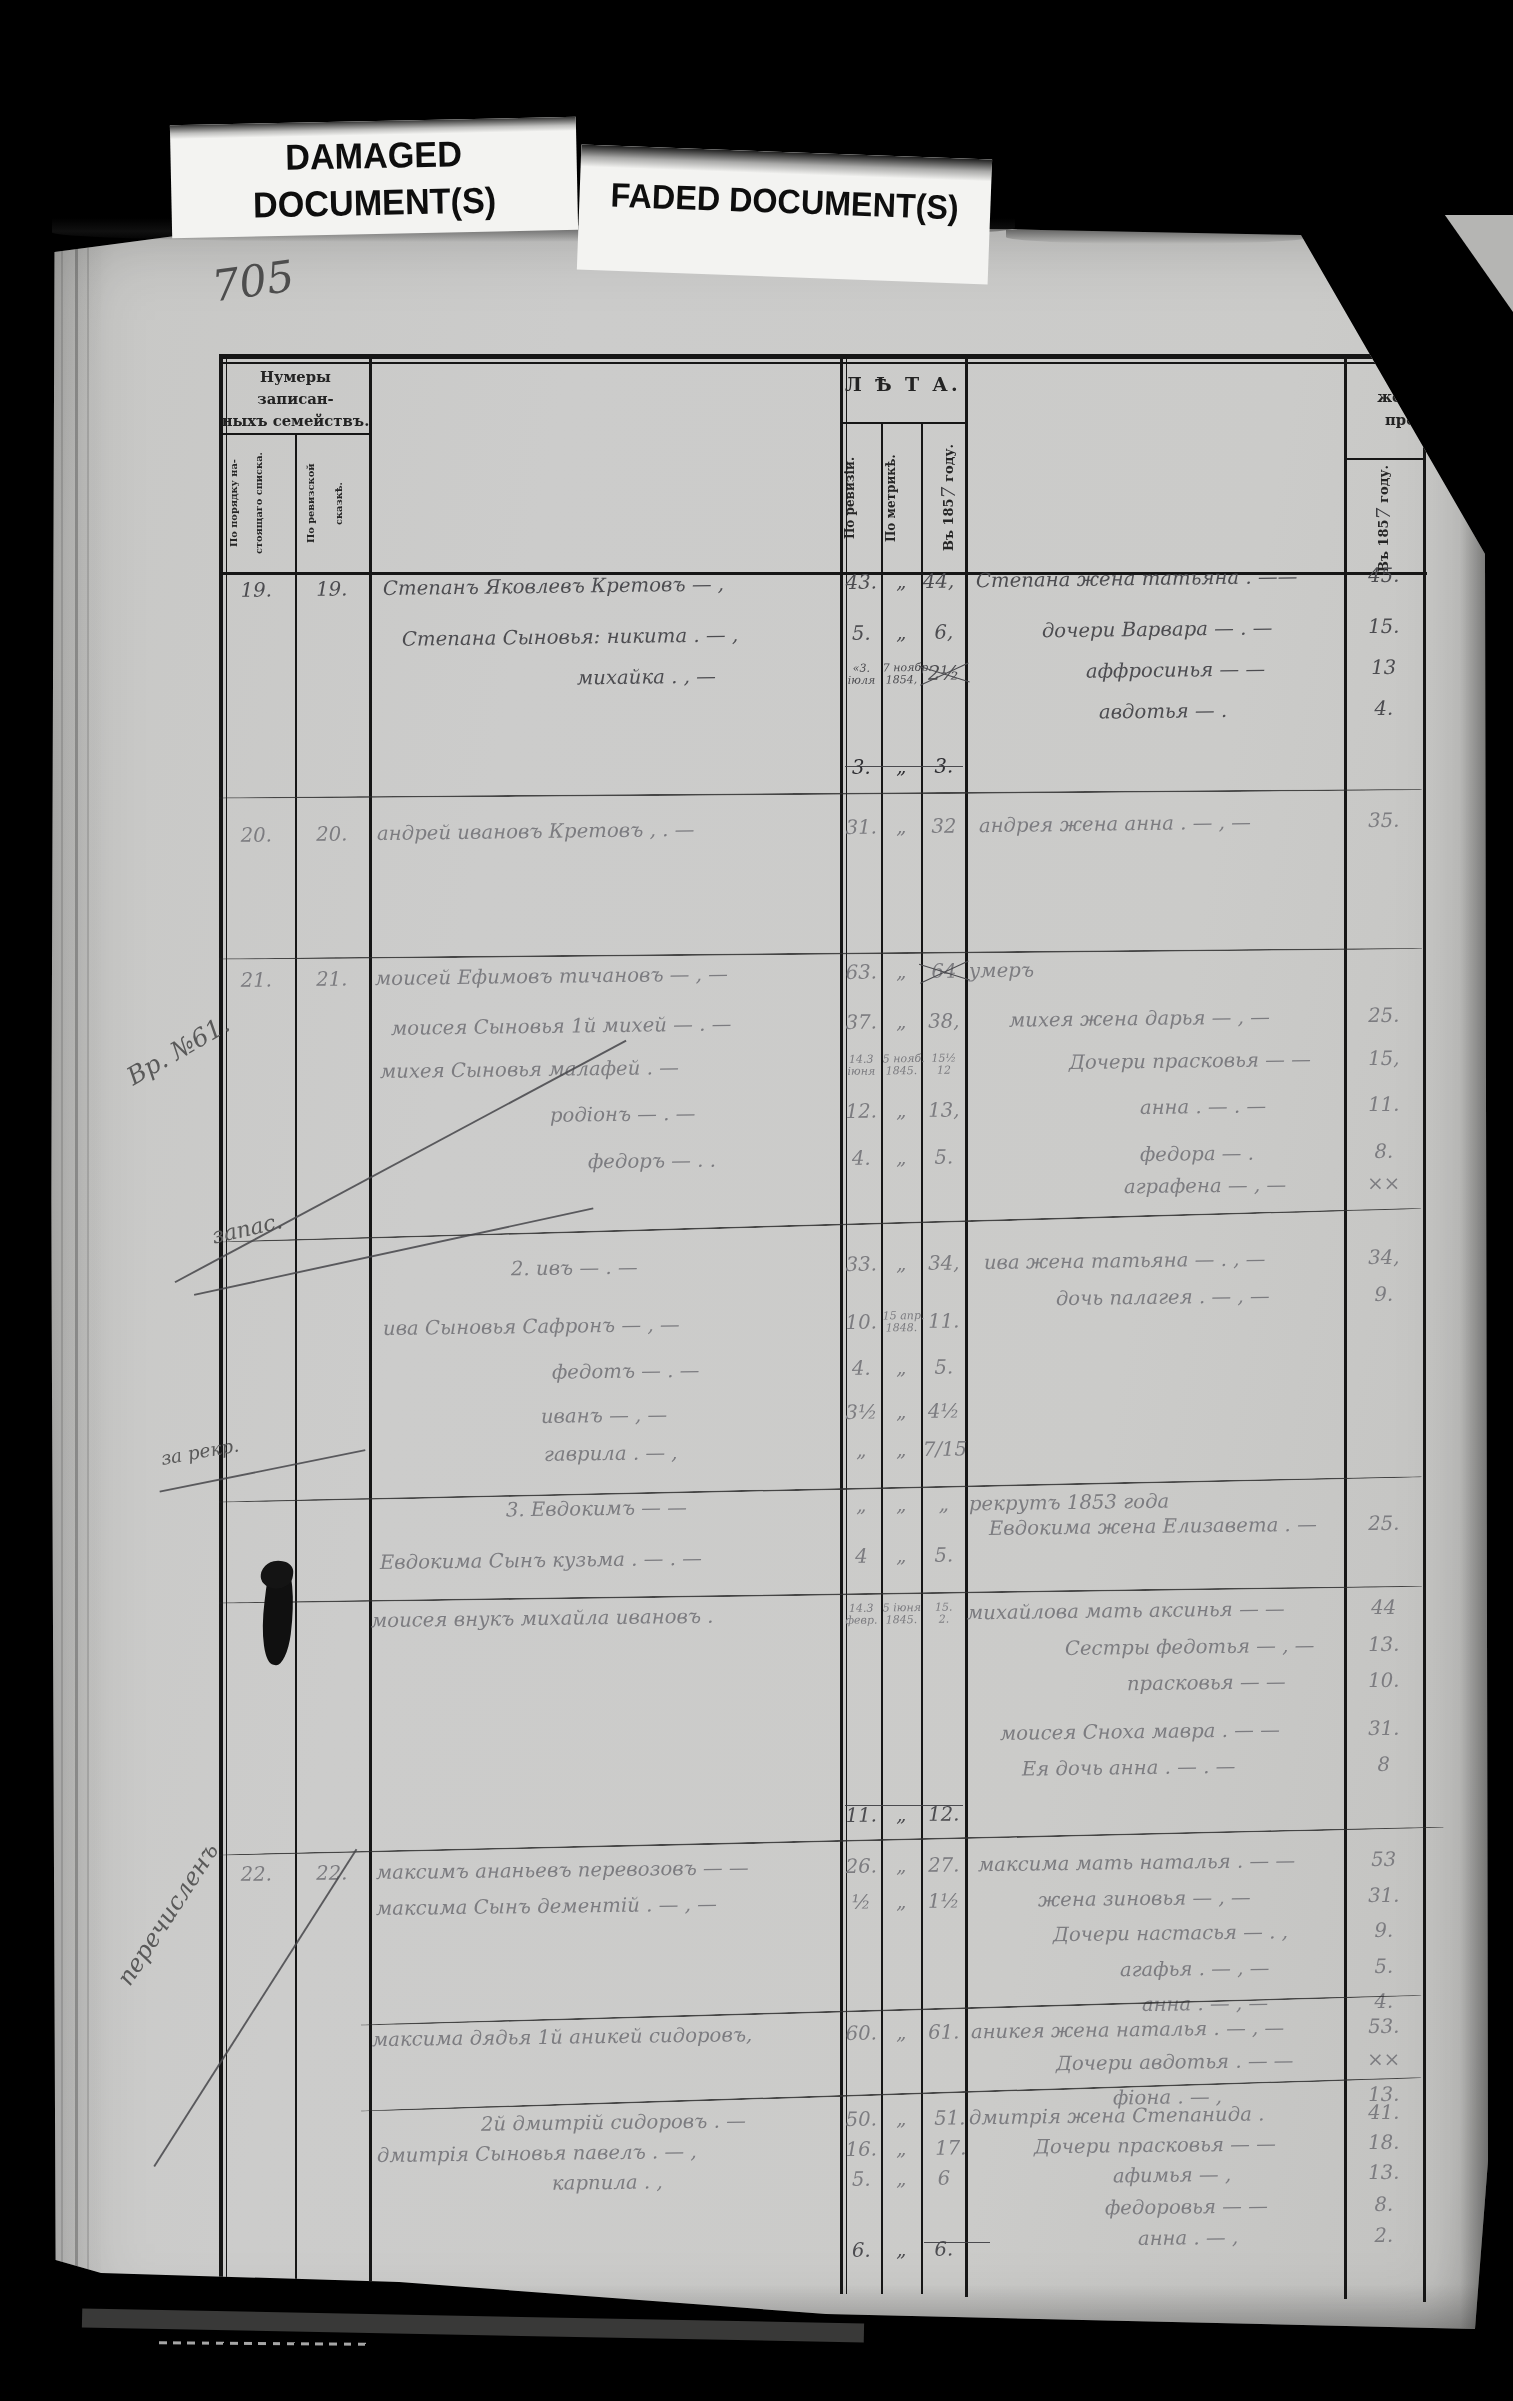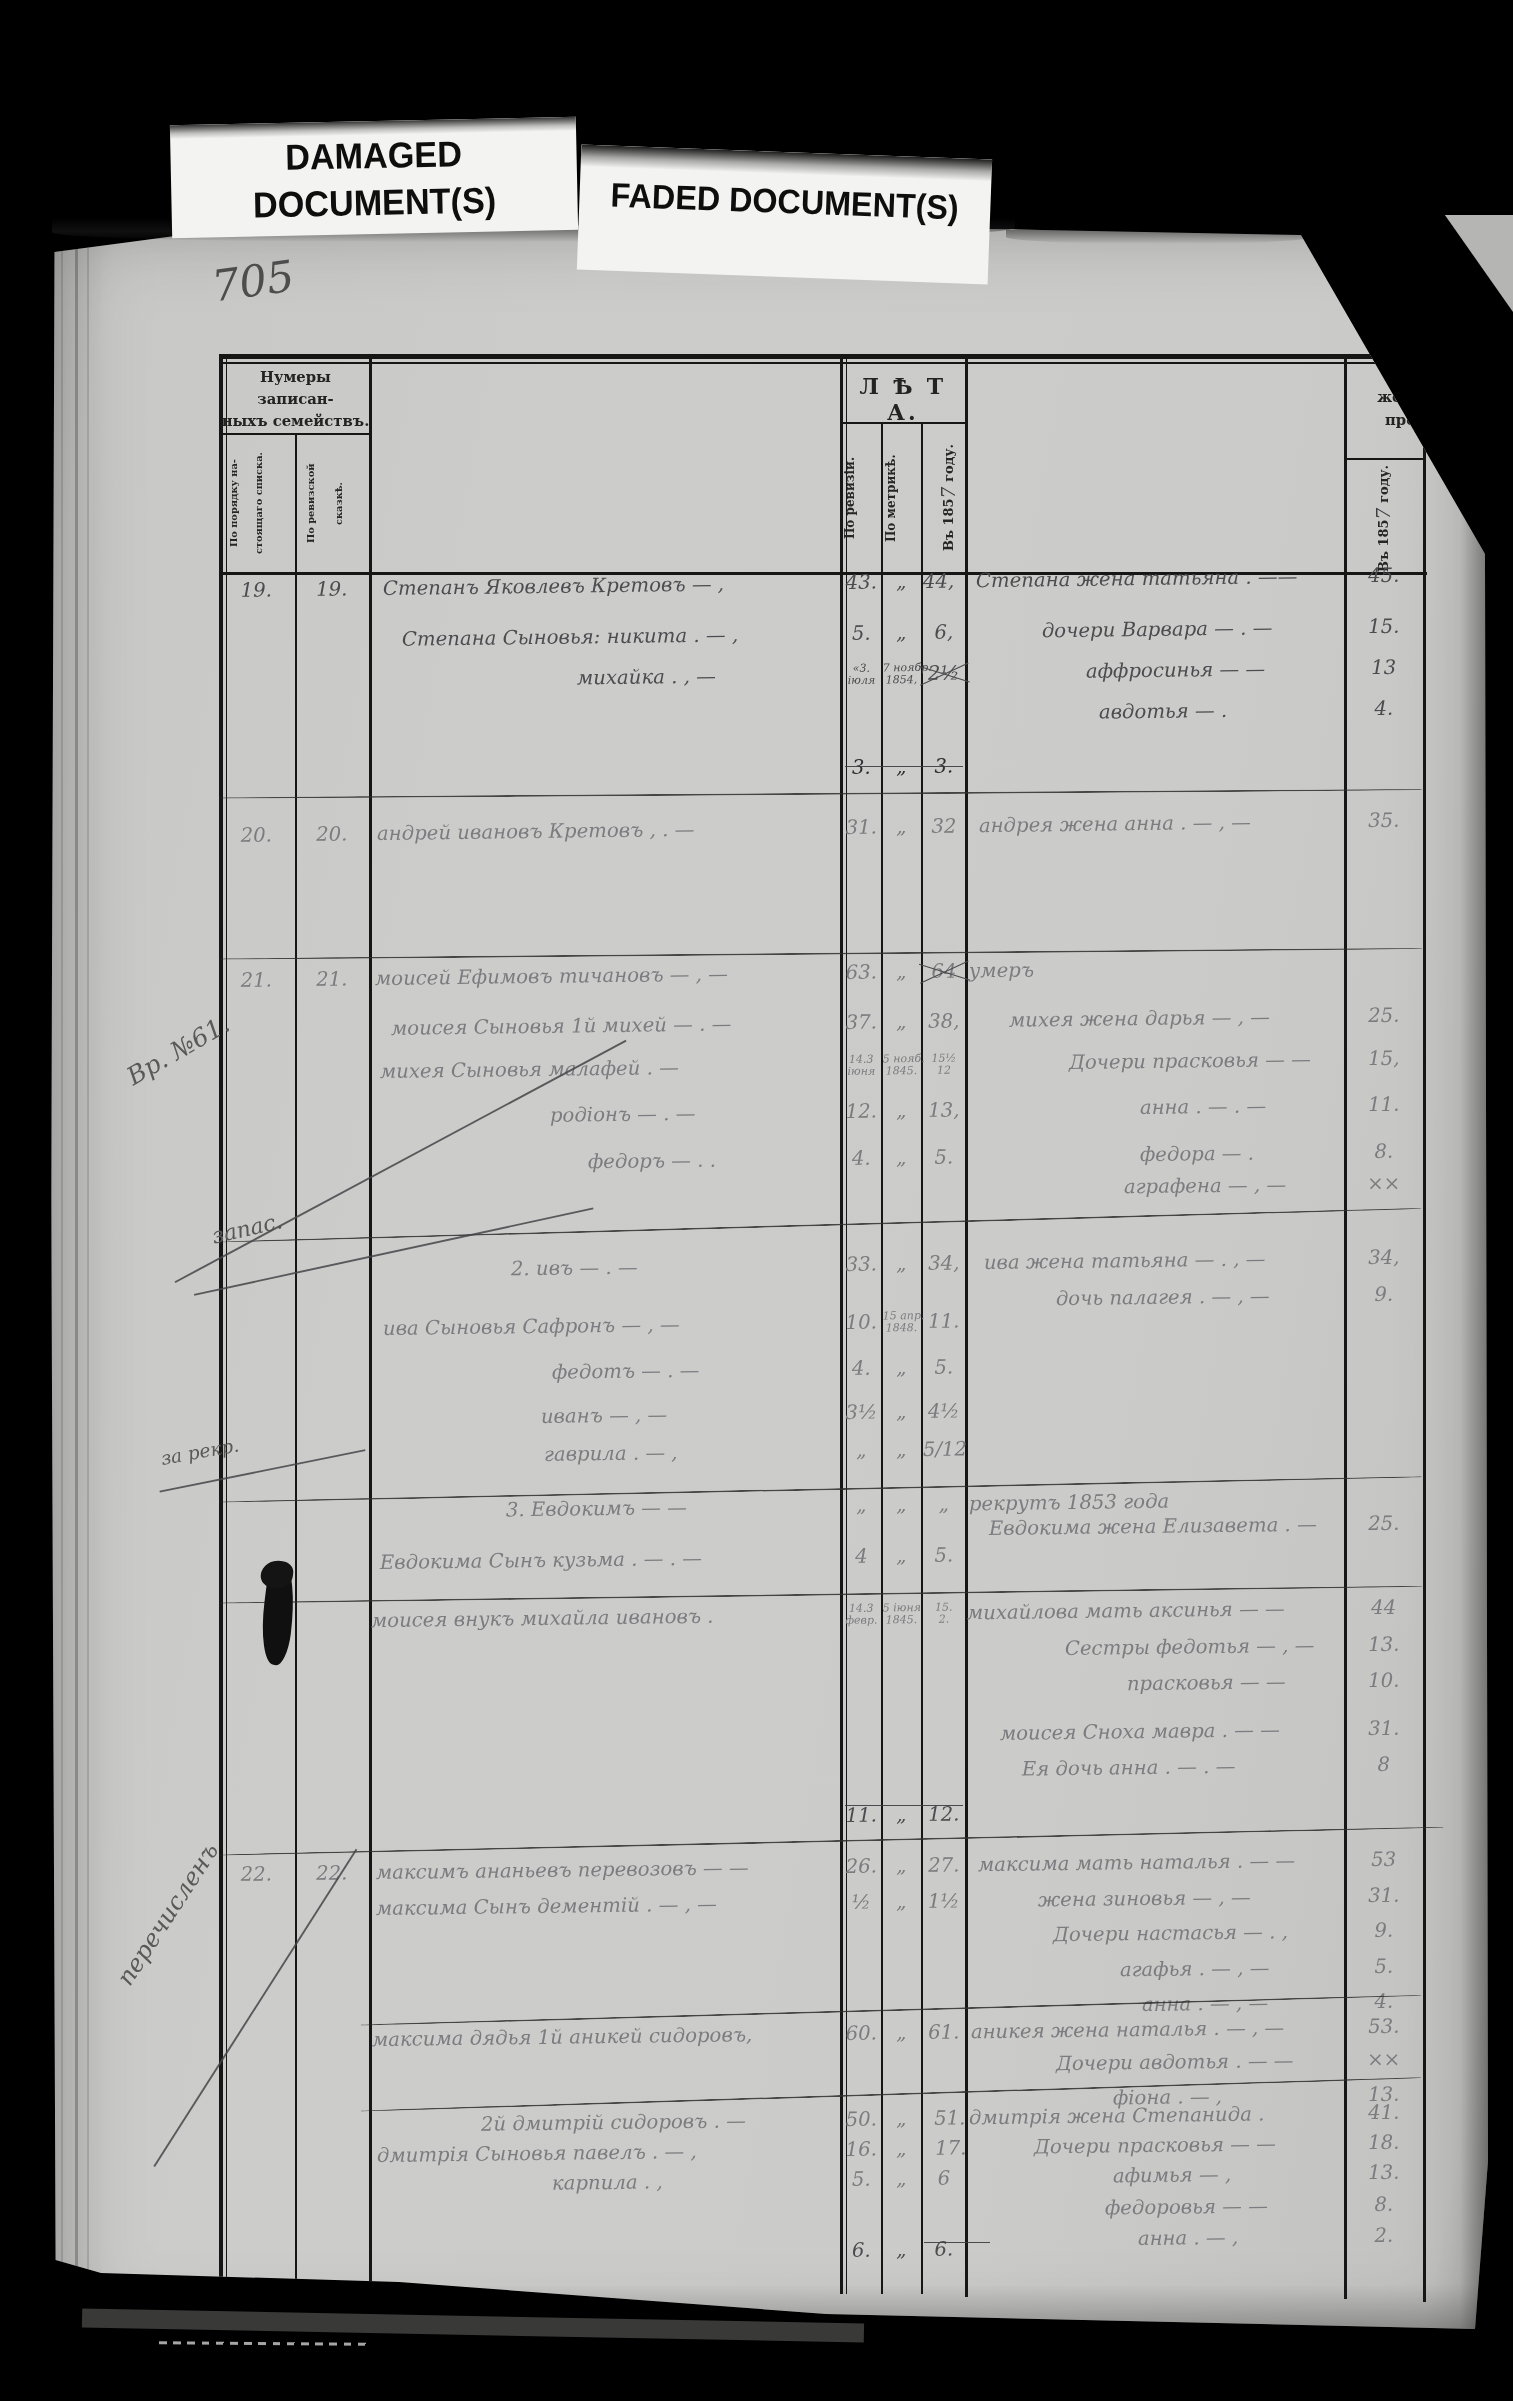--- a/index.html
+++ b/index.html
@@ -101,21 +101,21 @@
         <div class="hline" style="left: 791px; top: 208px; width: 127px; height: 2.2px;"></div>
         <div class="hline" style="left: 1295px; top: 244px; width: 81px; height: 2.2px;"></div>
       </div>
 
     <div class="phead" style="left:172px;top:152px;width:149px;font-size:14.8px;line-height:1.5;">Нумеры записан-
 ныхъ семействъ.</div>
     <div class="vlabel" style="left:172px;top:223px;width:72px;height:133px;font-size:9.8px;line-height:2.6;">По порядку на-
 стоящаго списка.</div>
     <div class="vlabel" style="left:248px;top:223px;width:70px;height:133px;font-size:9.8px;line-height:2.9;">По ревизской
 сказкѣ.</div>
-    <div class="phead" style="left:792px;top:159px;width:124px;font-size:22px;letter-spacing:3.3px;">Л Ѣ Т А.</div>
+    <div class="phead" style="left:792px;top:159px;width:124px;font-size:19px;letter-spacing:3.3px;">Л Ѣ Т А.</div>
     <div class="vlabel" style="left:794px;top:213px;width:38px;height:142px;font-size:12px;">По ревизіи.</div>
     <div class="vlabel" style="left:835px;top:213px;width:36px;height:142px;font-size:12px;">По метрикѣ.</div>
     <div class="vlabel" style="left:874px;top:212px;width:41px;height:143px;font-size:13px;">
       <span>Въ 185</span><span class="hand7">7</span><span> году.</span>
     </div>
     <div class="phead" style="left:1296px;top:149px;width:127px;font-size:14.8px;line-height:1.55;">Лѣта
 женъ и
 проч.</div>
     <div class="vlabel" style="left:1309px;top:250px;width:77px;height:109px;font-size:13px;">
       <span>Въ 185</span><span class="hand7">7</span><span> году.</span>
@@ -258,21 +258,21 @@
       </div>
       <div class="row t-light" style="top: 1412px;">
         <div class="hw cellc" style="left: 842px; width: 39px; top: 0px;">3½</div>
         <div class="hw cellc" style="left: 883px; width: 37px; top: 0px;">„</div>
         <div class="hw cellc" style="left: 923px; width: 42px; top: 0px;">4½</div>
         <div class="hw " style="left: 541px; top: 0px;">иванъ — , —</div>
       </div>
       <div class="row t-light" style="top: 1450px;">
         <div class="hw cellc" style="left: 842px; width: 39px; top: 0px;">„</div>
         <div class="hw cellc" style="left: 883px; width: 37px; top: 0px;">„</div>
-        <div class="hw cellc" style="left: 923px; width: 42px; top: 0px;">5/12</div>
+        <div class="hw cellc" style="left: 923px; width: 42px; top: 0px;">7/15</div>
         <div class="hw " style="left: 544px; top: 0px;">гаврила . — ,</div>
       </div>
       <div class="row t-light" style="top: 1505px;">
         <div class="hw cellc" style="left: 842px; width: 39px; top: 0px;">„</div>
         <div class="hw cellc" style="left: 883px; width: 37px; top: 0px;">„</div>
         <div class="hw cellc" style="left: 923px; width: 42px; top: 0px;">„</div>
         <div class="hw " style="left: 506px; top: 0px;">3. Евдокимъ — —</div>
         <div class="hw " style="left: 969px; top: 0px;">рекрутъ 1853 года</div>
       </div>
       <div class="row t-light" style="top: 1530px;">

